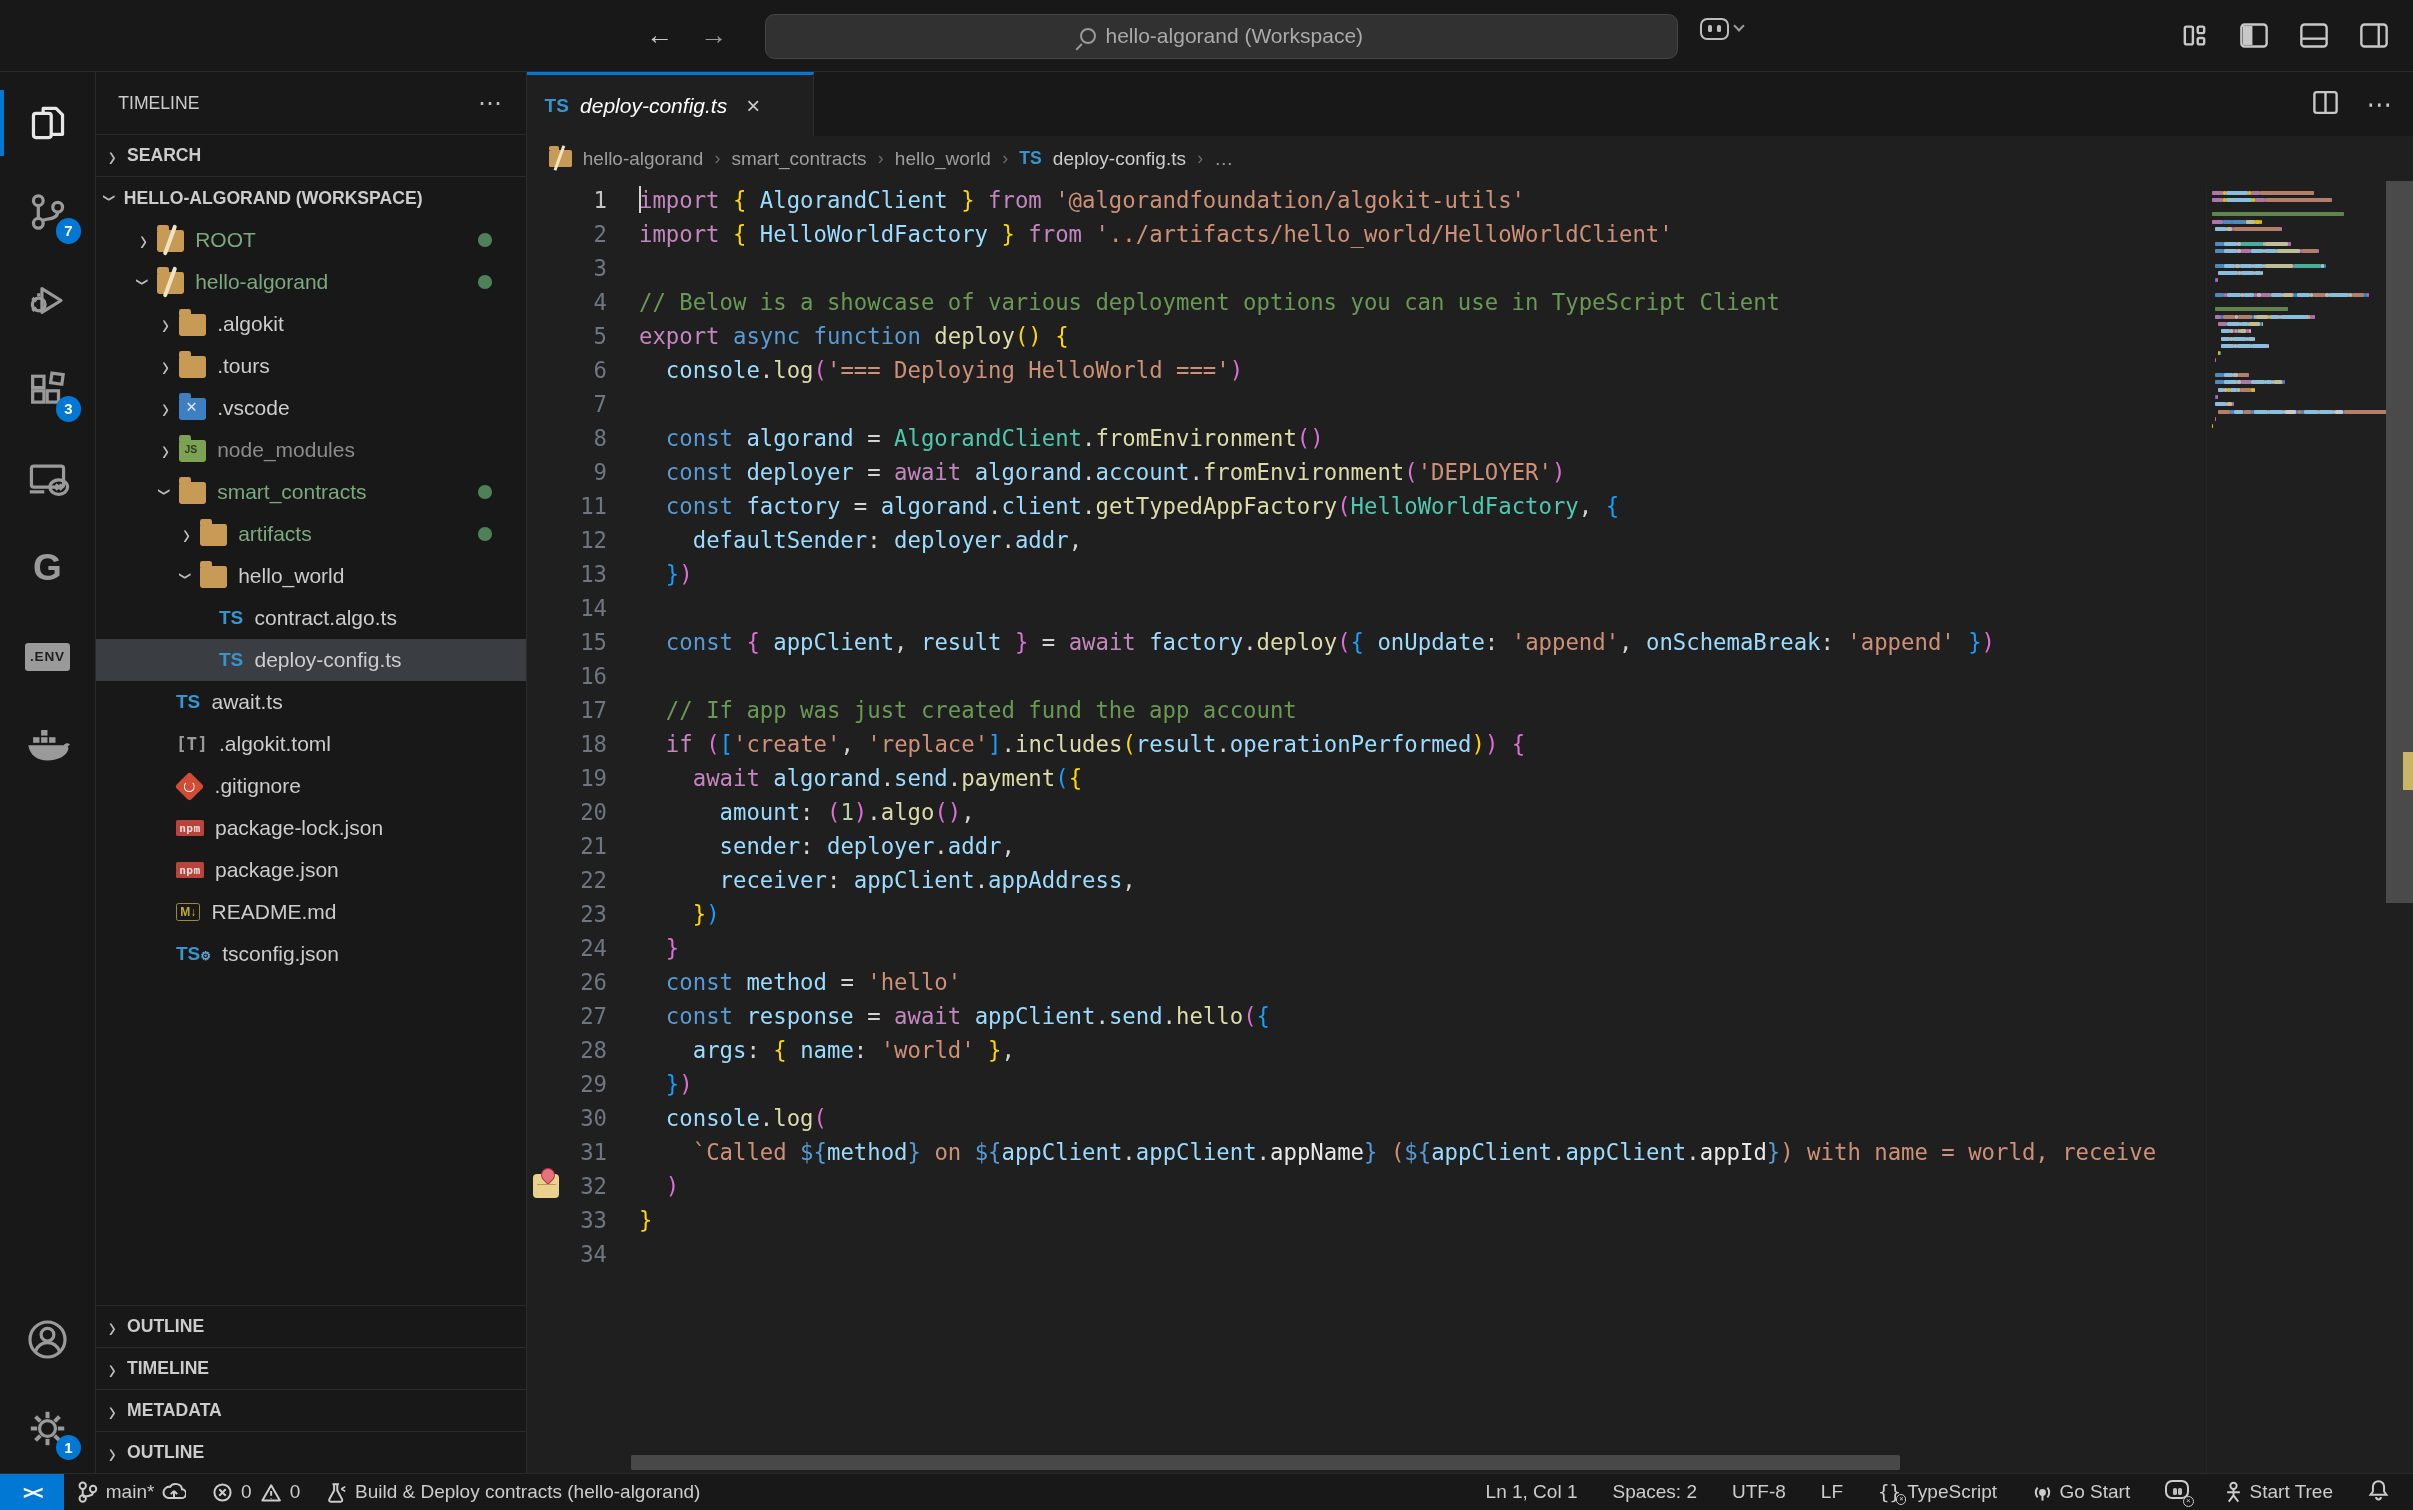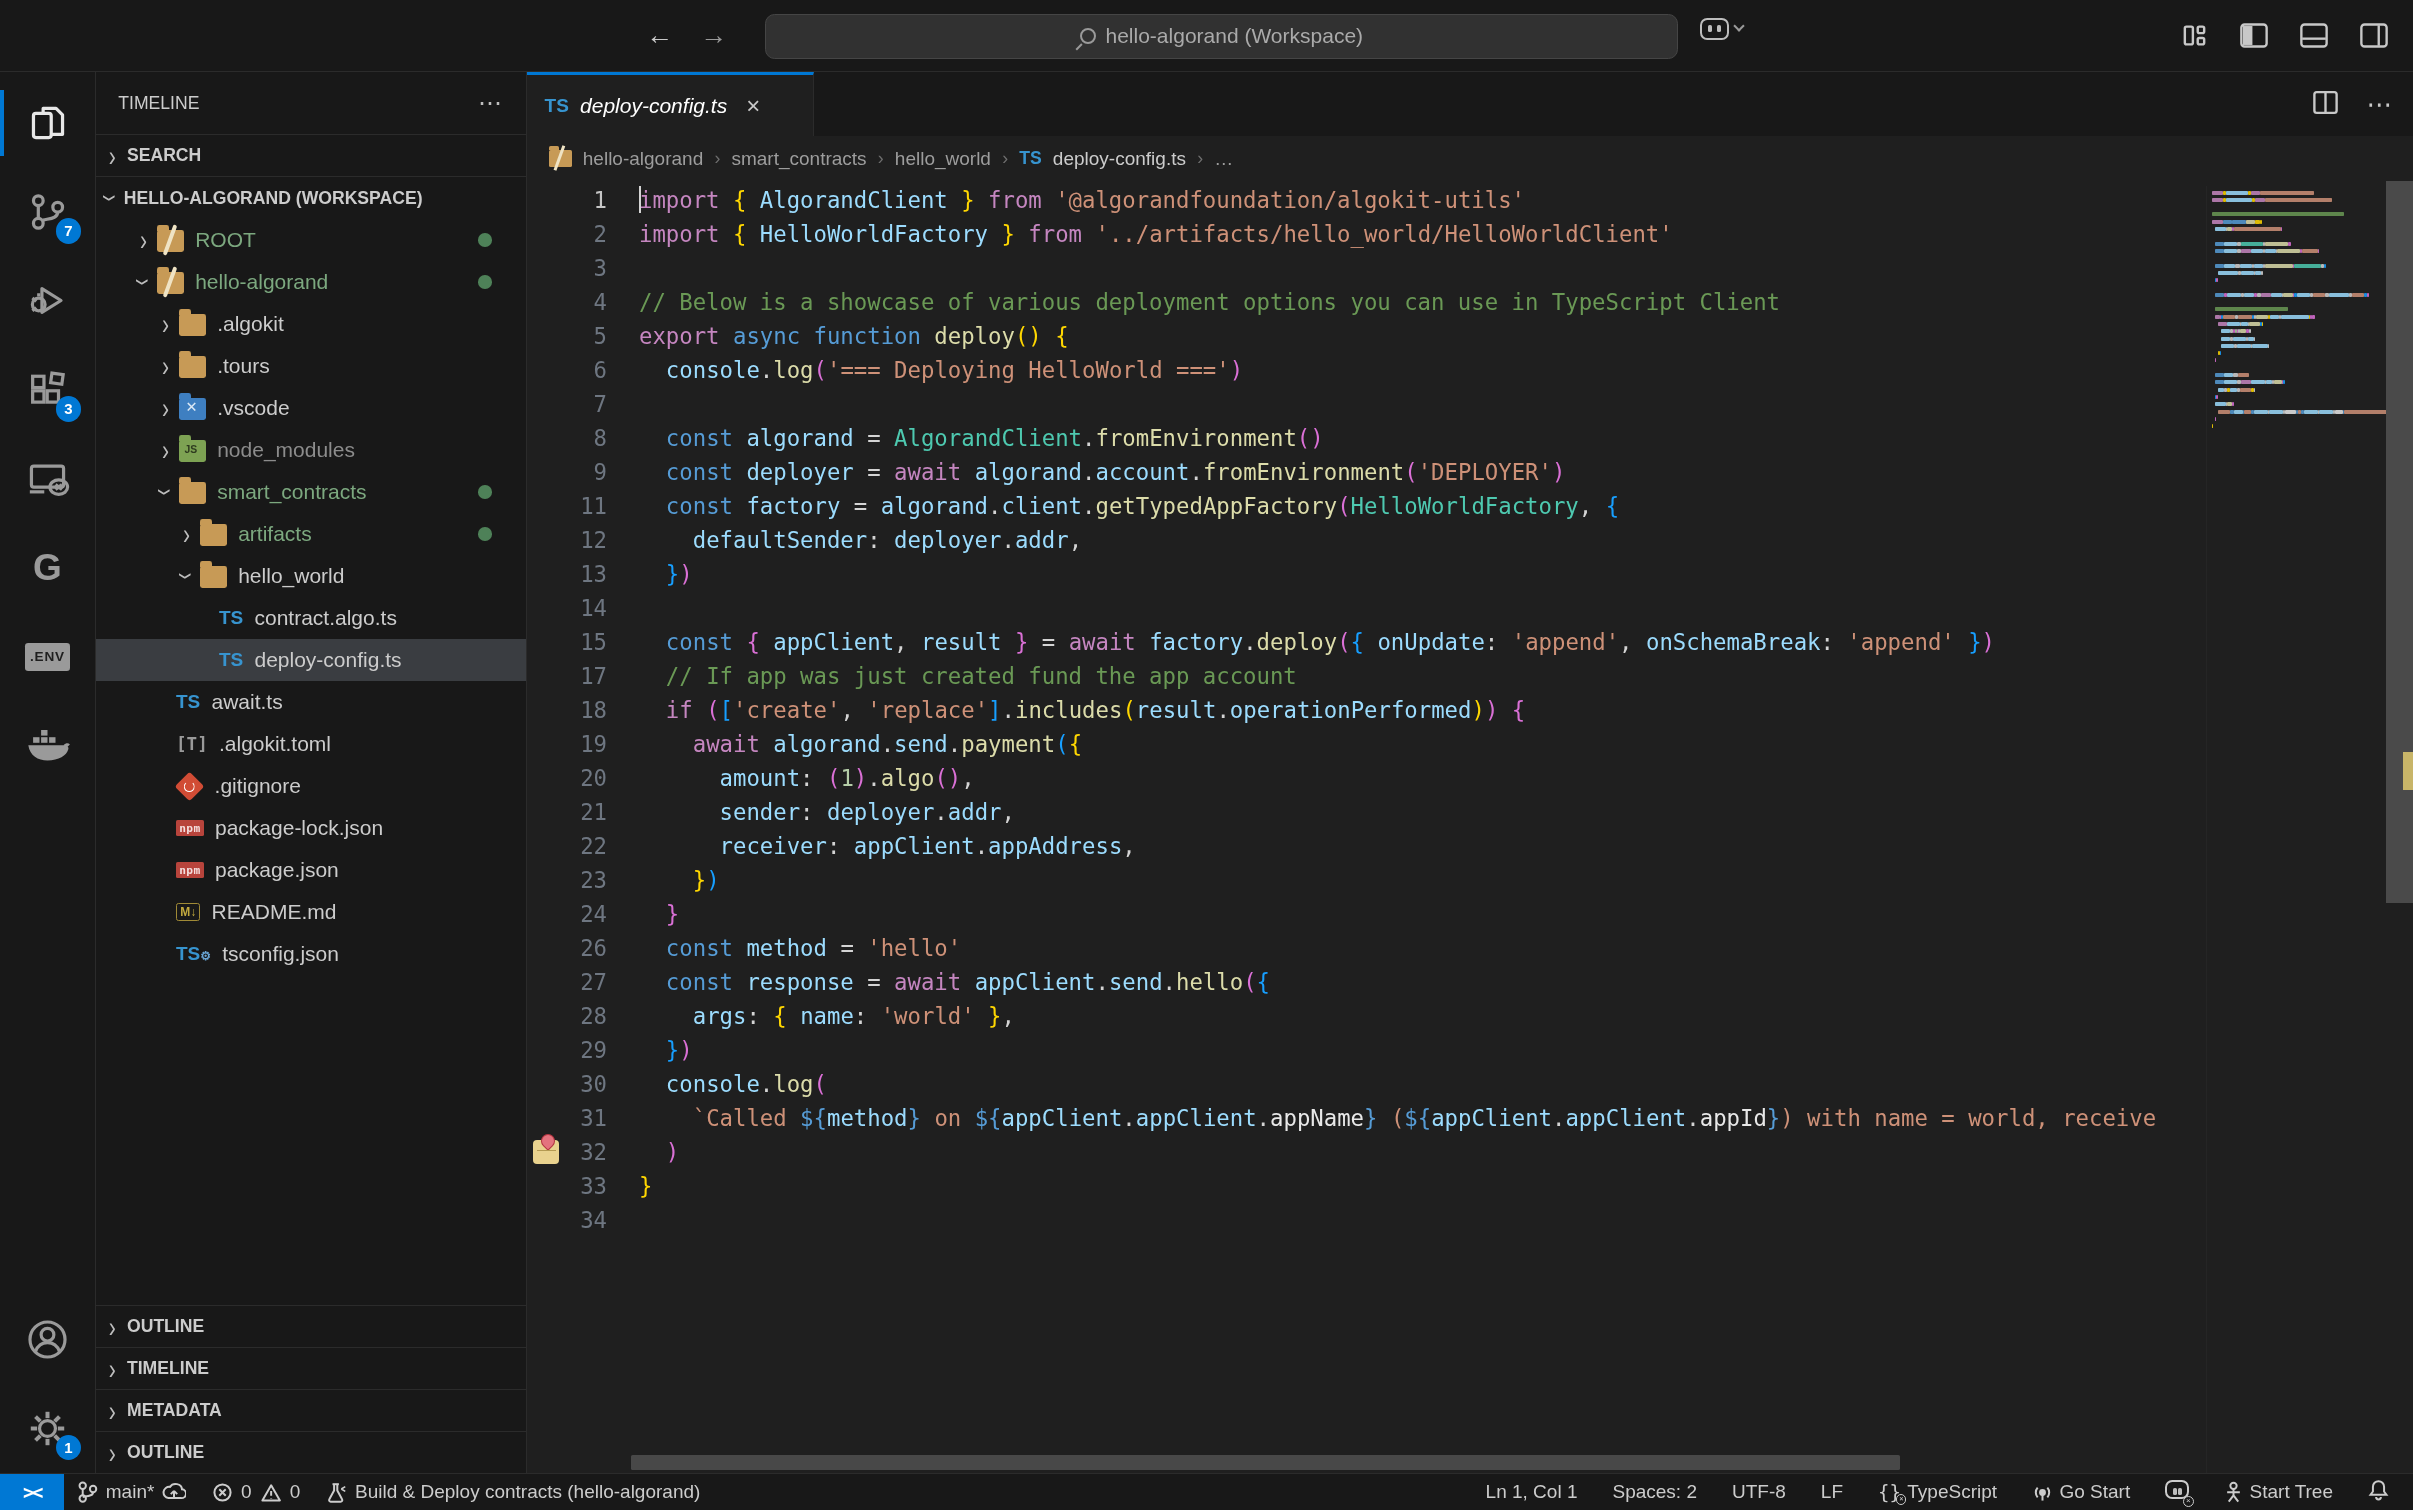--- a/index.html
+++ b/index.html
@@ -394,20 +394,21 @@
           <div class="code-row"><span class="lnum">5</span><span><span style="color: rgb(197, 134, 192);">export </span><span style="color: rgb(86, 156, 214);">async </span><span style="color: rgb(86, 156, 214);">function </span><span style="color: rgb(220, 220, 170);">deploy</span><span style="color: rgb(255, 215, 0);">() </span><span style="color: rgb(255, 215, 0);">{</span></span></div>
           <div class="code-row"><span class="lnum">6</span><span><span style="color: rgb(212, 212, 212);">  </span><span style="color: rgb(156, 220, 254);">console</span><span style="color: rgb(212, 212, 212);">.</span><span style="color: rgb(220, 220, 170);">log</span><span style="color: rgb(218, 112, 214);">(</span><span style="color: rgb(206, 145, 120);">'=== Deploying HelloWorld ==='</span><span style="color: rgb(218, 112, 214);">)</span></span></div>
           <div class="code-row"><span class="lnum">7</span><span></span></div>
           <div class="code-row"><span class="lnum">8</span><span><span style="color: rgb(212, 212, 212);">  </span><span style="color: rgb(86, 156, 214);">const </span><span style="color: rgb(156, 220, 254);">algorand</span><span style="color: rgb(212, 212, 212);"> = </span><span style="color: rgb(78, 201, 176);">AlgorandClient</span><span style="color: rgb(212, 212, 212);">.</span><span style="color: rgb(220, 220, 170);">fromEnvironment</span><span style="color: rgb(218, 112, 214);">()</span></span></div>
           <div class="code-row"><span class="lnum">9</span><span><span style="color: rgb(212, 212, 212);">  </span><span style="color: rgb(86, 156, 214);">const </span><span style="color: rgb(156, 220, 254);">deployer</span><span style="color: rgb(212, 212, 212);"> = </span><span style="color: rgb(197, 134, 192);">await </span><span style="color: rgb(156, 220, 254);">algorand</span><span style="color: rgb(212, 212, 212);">.</span><span style="color: rgb(156, 220, 254);">account</span><span style="color: rgb(212, 212, 212);">.</span><span style="color: rgb(220, 220, 170);">fromEnvironment</span><span style="color: rgb(218, 112, 214);">(</span><span style="color: rgb(206, 145, 120);">'DEPLOYER'</span><span style="color: rgb(218, 112, 214);">)</span></span></div>
           <div class="code-row"><span class="lnum">11</span><span><span style="color: rgb(212, 212, 212);">  </span><span style="color: rgb(86, 156, 214);">const </span><span style="color: rgb(156, 220, 254);">factory</span><span style="color: rgb(212, 212, 212);"> = </span><span style="color: rgb(156, 220, 254);">algorand</span><span style="color: rgb(212, 212, 212);">.</span><span style="color: rgb(156, 220, 254);">client</span><span style="color: rgb(212, 212, 212);">.</span><span style="color: rgb(220, 220, 170);">getTypedAppFactory</span><span style="color: rgb(218, 112, 214);">(</span><span style="color: rgb(78, 201, 176);">HelloWorldFactory</span><span style="color: rgb(212, 212, 212);">, </span><span style="color: rgb(23, 159, 255);">{</span></span></div>
           <div class="code-row"><span class="lnum">12</span><span><span style="color: rgb(212, 212, 212);">    </span><span style="color: rgb(156, 220, 254);">defaultSender</span><span style="color: rgb(212, 212, 212);">: </span><span style="color: rgb(156, 220, 254);">deployer</span><span style="color: rgb(212, 212, 212);">.</span><span style="color: rgb(156, 220, 254);">addr</span><span style="color: rgb(212, 212, 212);">,</span></span></div>
           <div class="code-row"><span class="lnum">13</span><span><span style="color: rgb(212, 212, 212);">  </span><span style="color: rgb(23, 159, 255);">}</span><span style="color: rgb(218, 112, 214);">)</span></span></div>
           <div class="code-row"><span class="lnum">14</span><span></span></div>
           <div class="code-row"><span class="lnum">15</span><span><span style="color: rgb(212, 212, 212);">  </span><span style="color: rgb(86, 156, 214);">const </span><span style="color: rgb(218, 112, 214);">{ </span><span style="color: rgb(156, 220, 254);">appClient</span><span style="color: rgb(212, 212, 212);">, </span><span style="color: rgb(156, 220, 254);">result</span><span style="color: rgb(218, 112, 214);"> }</span><span style="color: rgb(212, 212, 212);"> = </span><span style="color: rgb(197, 134, 192);">await </span><span style="color: rgb(156, 220, 254);">factory</span><span style="color: rgb(212, 212, 212);">.</span><span style="color: rgb(220, 220, 170);">deploy</span><span style="color: rgb(218, 112, 214);">(</span><span style="color: rgb(23, 159, 255);">{ </span><span style="color: rgb(156, 220, 254);">onUpdate</span><span style="color: rgb(212, 212, 212);">: </span><span style="color: rgb(206, 145, 120);">'append'</span><span style="color: rgb(212, 212, 212);">, </span><span style="color: rgb(156, 220, 254);">onSchemaBreak</span><span style="color: rgb(212, 212, 212);">: </span><span style="color: rgb(206, 145, 120);">'append'</span><span style="color: rgb(23, 159, 255);"> }</span><span style="color: rgb(218, 112, 214);">)</span></span></div>
+          <div class="code-row"><span class="lnum">16</span><span></span></div>
           <div class="code-row"><span class="lnum">17</span><span><span style="color: rgb(212, 212, 212);">  </span><span style="color: rgb(106, 153, 85);">// If app was just created fund the app account</span></span></div>
           <div class="code-row"><span class="lnum">18</span><span><span style="color: rgb(212, 212, 212);">  </span><span style="color: rgb(197, 134, 192);">if </span><span style="color: rgb(218, 112, 214);">(</span><span style="color: rgb(23, 159, 255);">[</span><span style="color: rgb(206, 145, 120);">'create'</span><span style="color: rgb(212, 212, 212);">, </span><span style="color: rgb(206, 145, 120);">'replace'</span><span style="color: rgb(23, 159, 255);">]</span><span style="color: rgb(212, 212, 212);">.</span><span style="color: rgb(220, 220, 170);">includes</span><span style="color: rgb(255, 215, 0);">(</span><span style="color: rgb(156, 220, 254);">result</span><span style="color: rgb(212, 212, 212);">.</span><span style="color: rgb(156, 220, 254);">operationPerformed</span><span style="color: rgb(255, 215, 0);">)</span><span style="color: rgb(218, 112, 214);">)</span><span style="color: rgb(218, 112, 214);"> {</span></span></div>
           <div class="code-row"><span class="lnum">19</span><span><span style="color: rgb(212, 212, 212);">    </span><span style="color: rgb(197, 134, 192);">await </span><span style="color: rgb(156, 220, 254);">algorand</span><span style="color: rgb(212, 212, 212);">.</span><span style="color: rgb(156, 220, 254);">send</span><span style="color: rgb(212, 212, 212);">.</span><span style="color: rgb(220, 220, 170);">payment</span><span style="color: rgb(23, 159, 255);">(</span><span style="color: rgb(255, 215, 0);">{</span></span></div>
           <div class="code-row"><span class="lnum">20</span><span><span style="color: rgb(212, 212, 212);">      </span><span style="color: rgb(156, 220, 254);">amount</span><span style="color: rgb(212, 212, 212);">: </span><span style="color: rgb(218, 112, 214);">(</span><span style="color: rgb(181, 206, 168);">1</span><span style="color: rgb(218, 112, 214);">)</span><span style="color: rgb(212, 212, 212);">.</span><span style="color: rgb(220, 220, 170);">algo</span><span style="color: rgb(218, 112, 214);">()</span><span style="color: rgb(212, 212, 212);">,</span></span></div>
           <div class="code-row"><span class="lnum">21</span><span><span style="color: rgb(212, 212, 212);">      </span><span style="color: rgb(156, 220, 254);">sender</span><span style="color: rgb(212, 212, 212);">: </span><span style="color: rgb(156, 220, 254);">deployer</span><span style="color: rgb(212, 212, 212);">.</span><span style="color: rgb(156, 220, 254);">addr</span><span style="color: rgb(212, 212, 212);">,</span></span></div>
           <div class="code-row"><span class="lnum">22</span><span><span style="color: rgb(212, 212, 212);">      </span><span style="color: rgb(156, 220, 254);">receiver</span><span style="color: rgb(212, 212, 212);">: </span><span style="color: rgb(156, 220, 254);">appClient</span><span style="color: rgb(212, 212, 212);">.</span><span style="color: rgb(156, 220, 254);">appAddress</span><span style="color: rgb(212, 212, 212);">,</span></span></div>
           <div class="code-row"><span class="lnum">23</span><span><span style="color: rgb(212, 212, 212);">    </span><span style="color: rgb(255, 215, 0);">}</span><span style="color: rgb(23, 159, 255);">)</span></span></div>
           <div class="code-row"><span class="lnum">24</span><span><span style="color: rgb(212, 212, 212);">  </span><span style="color: rgb(218, 112, 214);">}</span></span></div>
           <div class="code-row"><span class="lnum">26</span><span><span style="color: rgb(212, 212, 212);">  </span><span style="color: rgb(86, 156, 214);">const </span><span style="color: rgb(156, 220, 254);">method</span><span style="color: rgb(212, 212, 212);"> = </span><span style="color: rgb(206, 145, 120);">'hello'</span></span></div>
           <div class="code-row"><span class="lnum">27</span><span><span style="color: rgb(212, 212, 212);">  </span><span style="color: rgb(86, 156, 214);">const </span><span style="color: rgb(156, 220, 254);">response</span><span style="color: rgb(212, 212, 212);"> = </span><span style="color: rgb(197, 134, 192);">await </span><span style="color: rgb(156, 220, 254);">appClient</span><span style="color: rgb(212, 212, 212);">.</span><span style="color: rgb(156, 220, 254);">send</span><span style="color: rgb(212, 212, 212);">.</span><span style="color: rgb(220, 220, 170);">hello</span><span style="color: rgb(218, 112, 214);">(</span><span style="color: rgb(23, 159, 255);">{</span></span></div>

